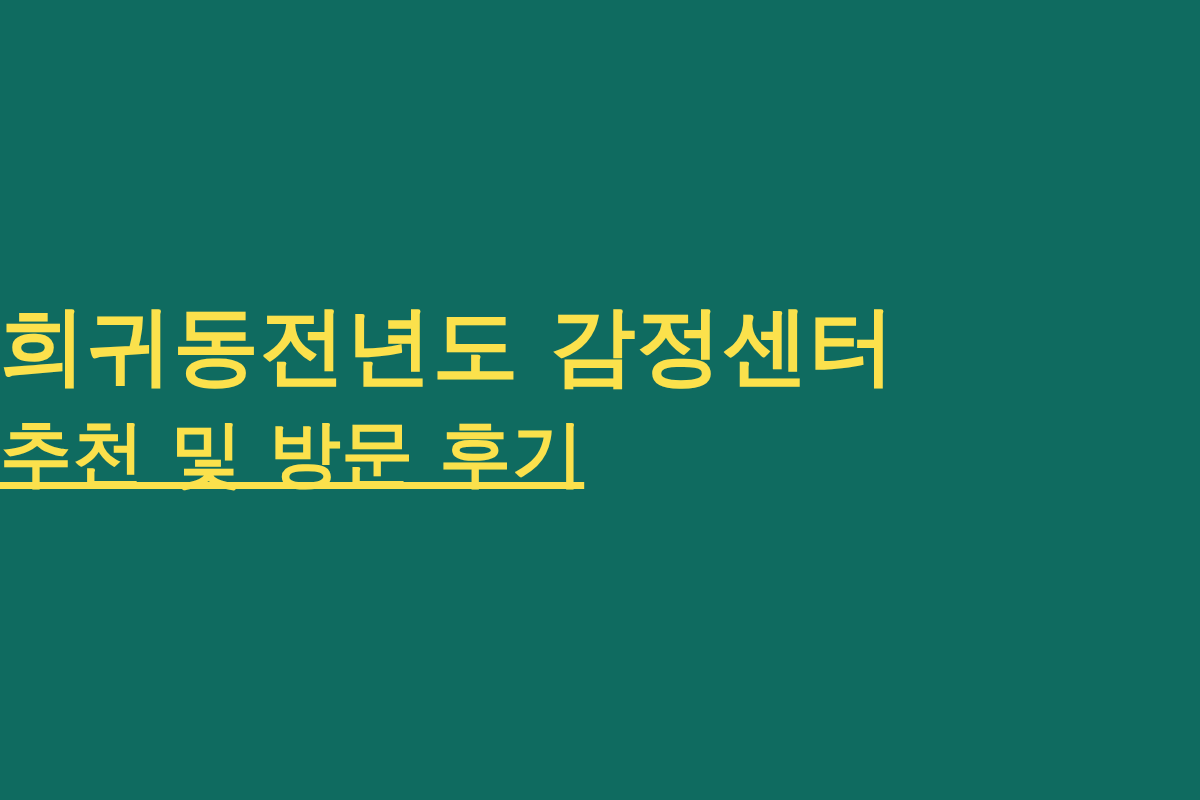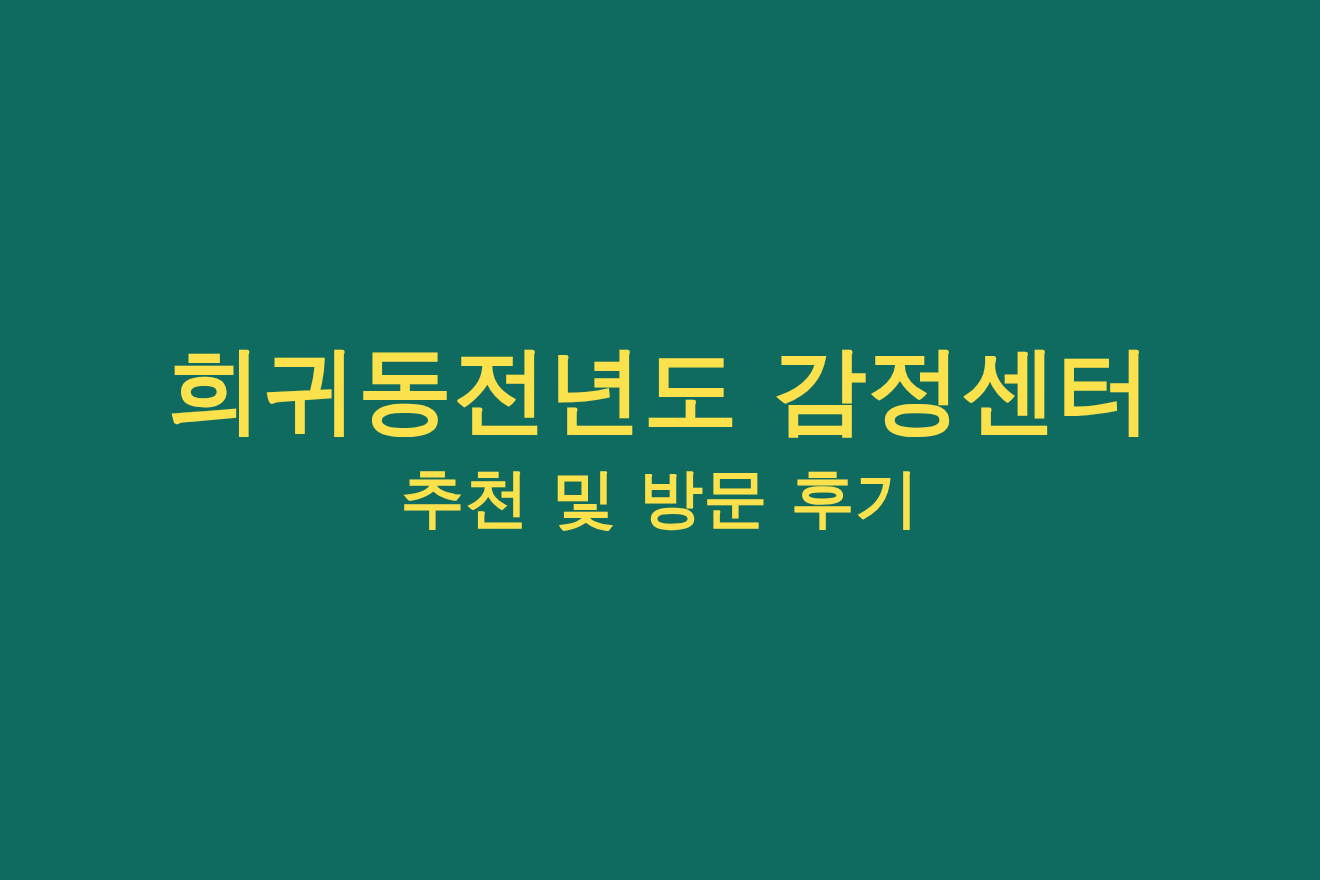--- a/index.html
+++ b/index.html
@@ -32,38 +32,39 @@
     display: flex;
     flex-direction: column;
     align-items: center;
     justify-content: center;
     transform: translateY(-5px);
   }
 
   .title-line {
     display: block;
     width: 100%;
-    text-align: center;
+    text-align: left;
     color: #FBE14C;
     font-family: "DejaVu Sans", "Liberation Sans", sans-serif;
     font-weight: 700;
     font-size: 84px;
     line-height: 1.36;
     letter-spacing: 0.5px;
     white-space: nowrap;
     text-rendering: geometricPrecision;
     -webkit-font-smoothing: antialiased;
   }
 
   .title-line.line-1 {
     font-size: 86px;
   }
 
   .title-line.line-2 {
-    font-size: 58px;
+    font-size: 72px;
+    text-decoration: underline;
   }
 </style>
 </head>
 <body>
 
 <div id="banner" style="background: rgb(15, 107, 96);">
 
   <div class="title-block">
     <span class="title-line line-1" style="color: rgb(251, 225, 76);">희귀동전년도 감정센터</span>
     <span class="title-line line-2" style="color: rgb(251, 225, 76);">추천 및 방문 후기</span>

